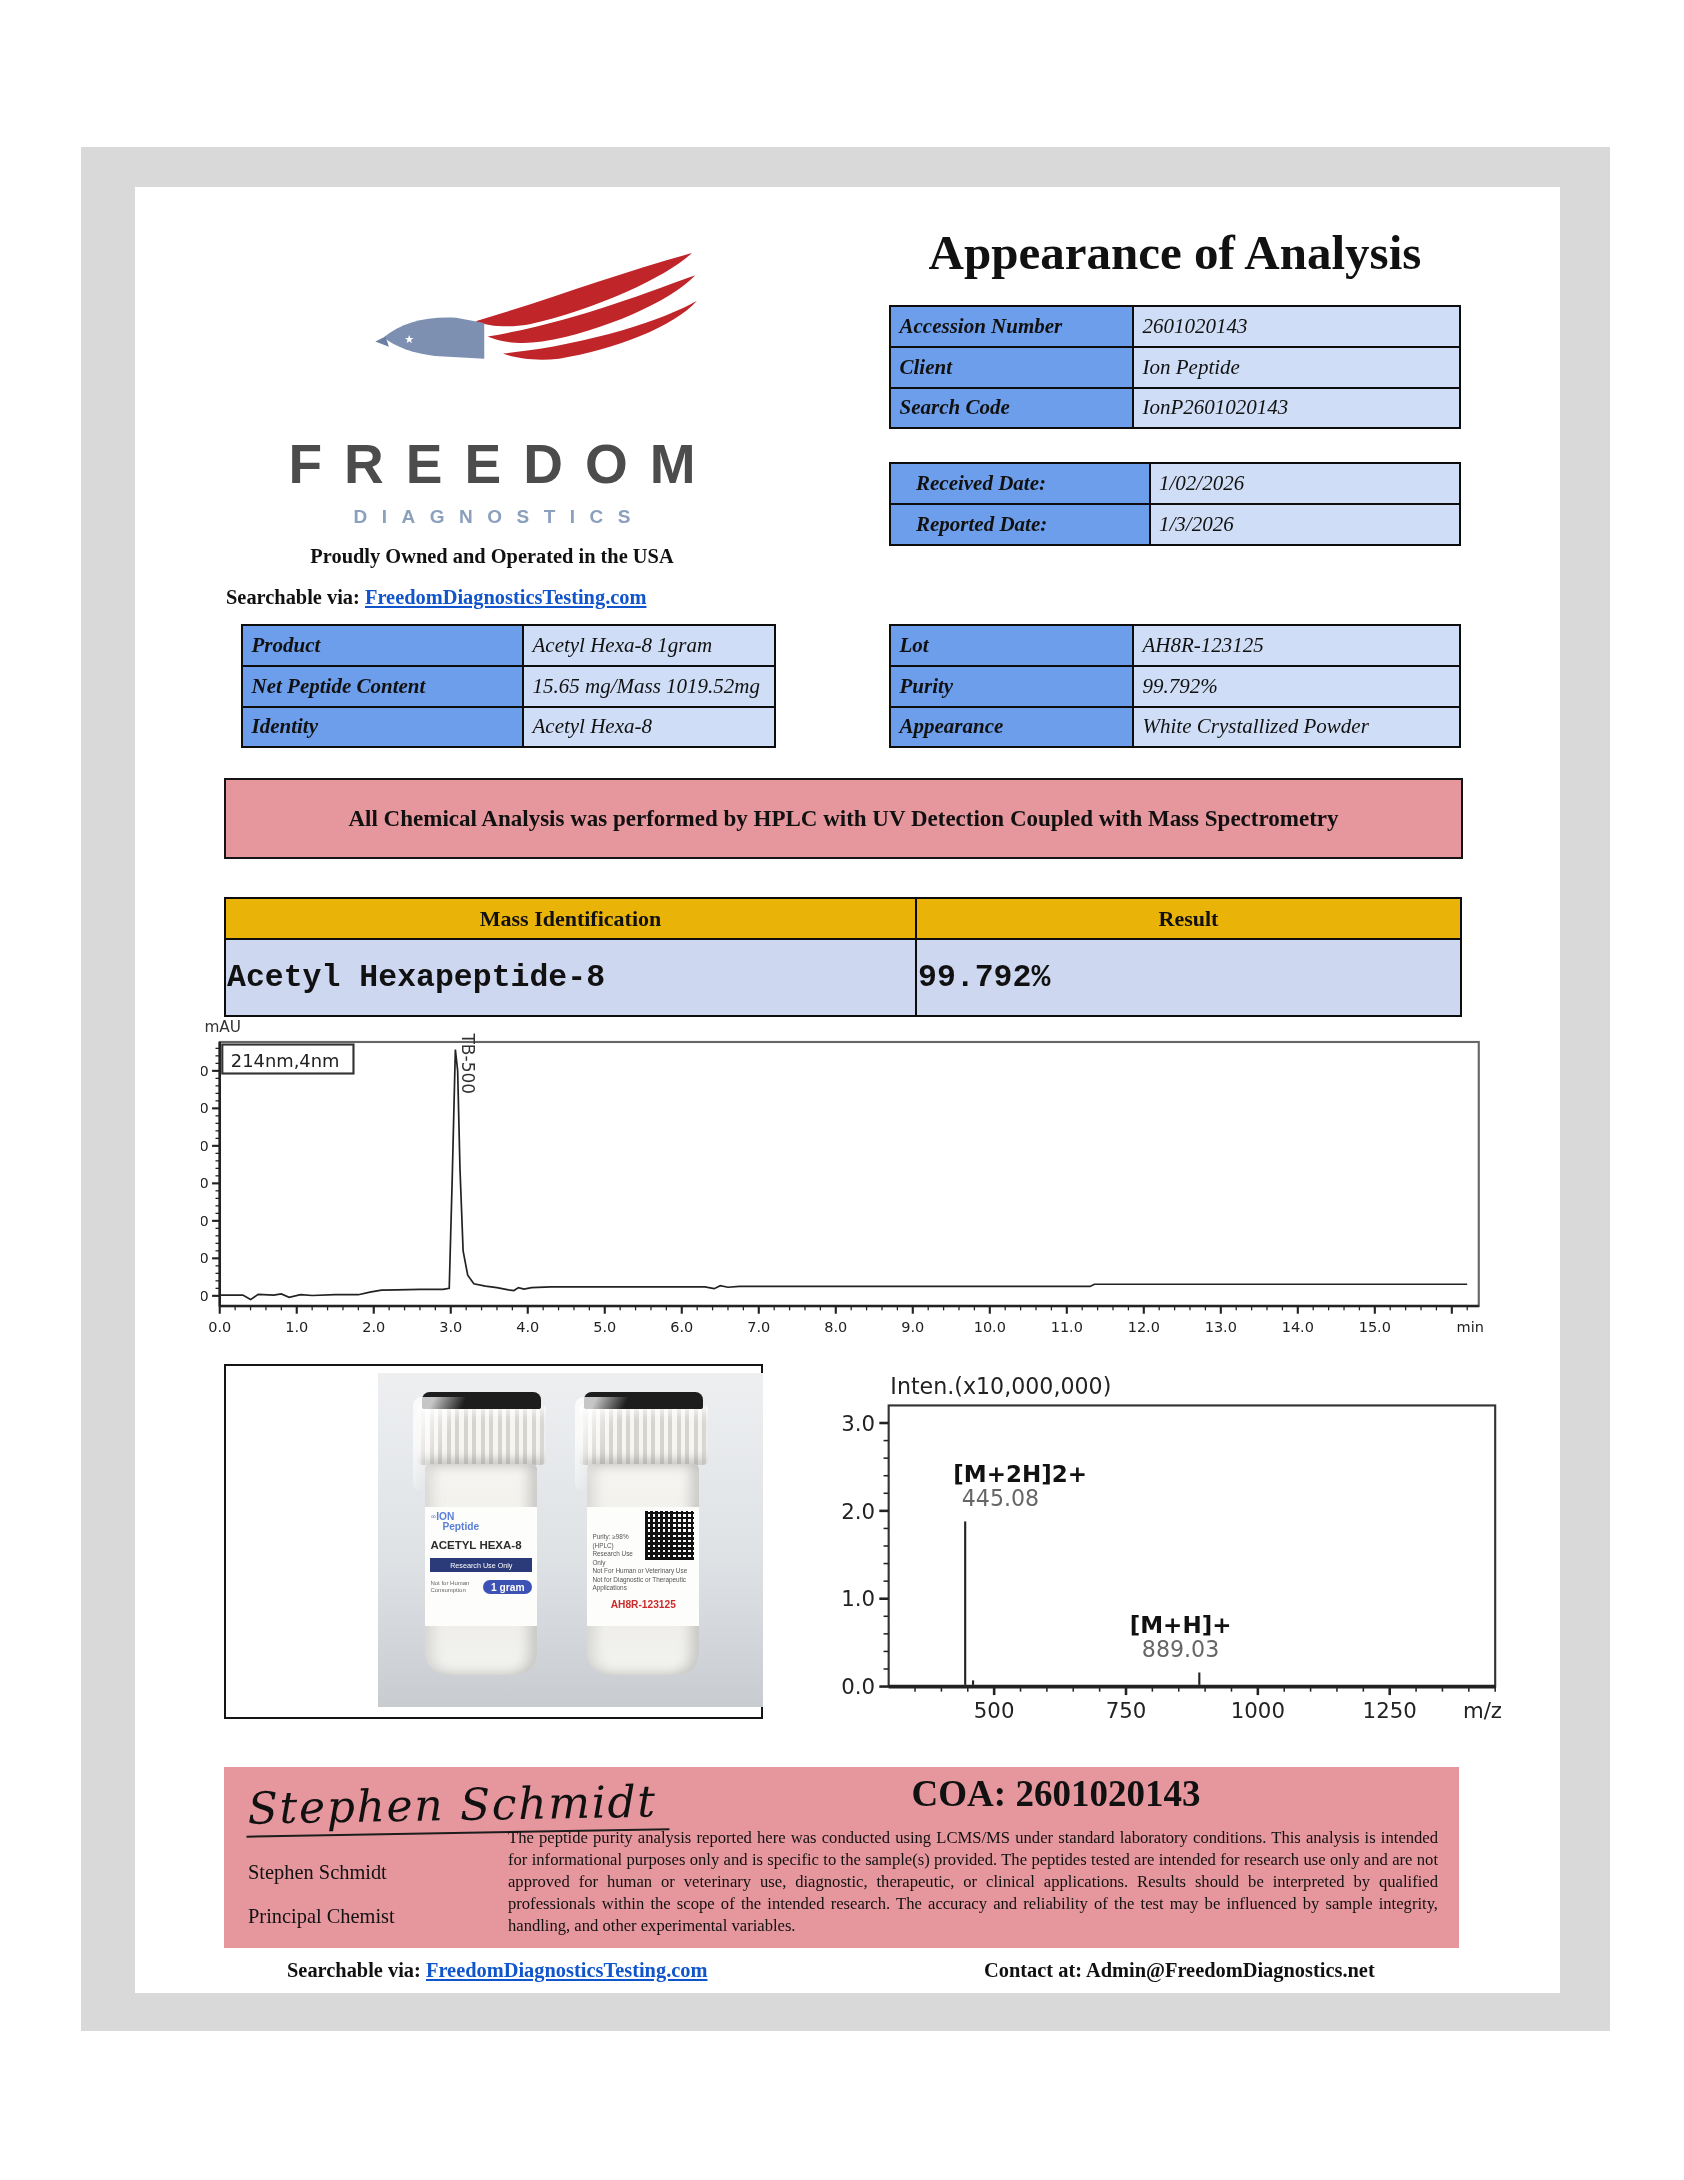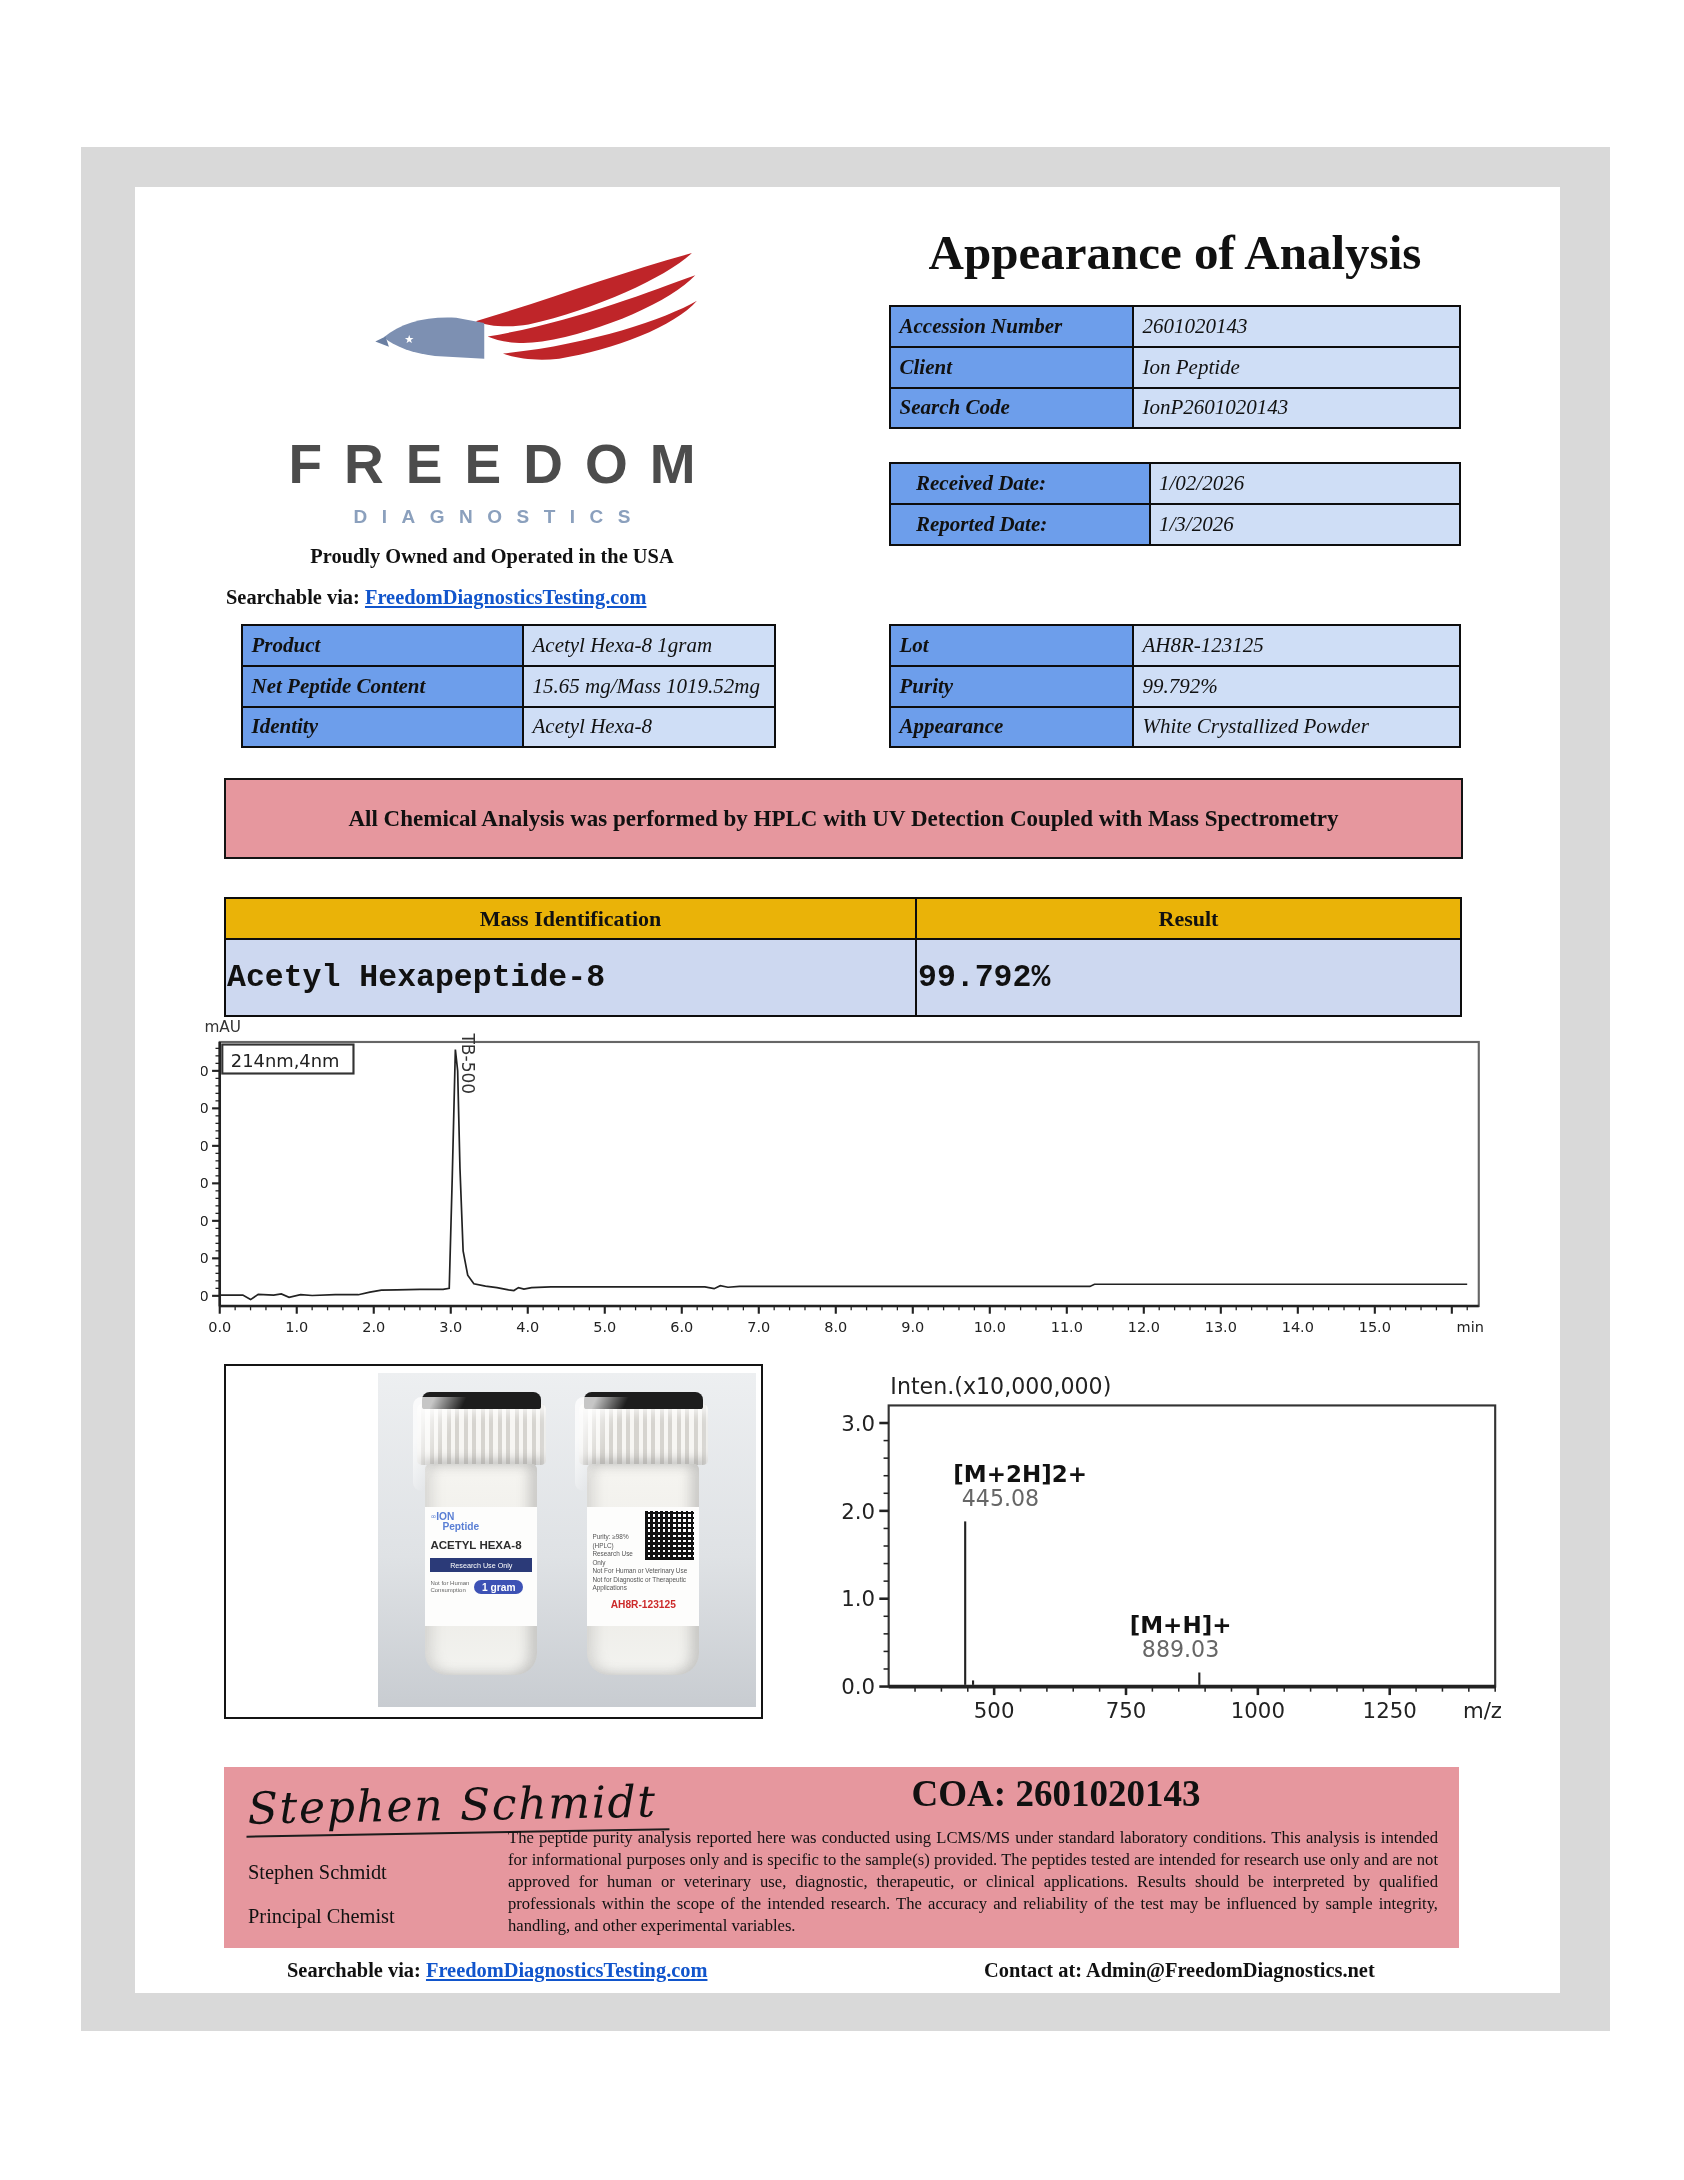--- a/index.html
+++ b/index.html
@@ -48,41 +48,41 @@
     height:73px;font-family:Liberation Mono, monospace;}
   .mass-col1{width:687px;}
 
   
   .chrom-svg{position:absolute;left:66px;top:831px;width:1288px;height:341px;}
   .ms-svg{position:absolute;left:677px;top:1180px;width:690px;height:358px;}
 
   
   .vial-box{position:absolute;left:89px;top:1177px;width:535px;height:351px;border:2.1px solid #141414;background:#fff;}
   .photo{position:absolute;left:152px;top:6.8px;width:378px;height:334px;
-    background:linear-gradient(180deg,#edeff1 0%,#dfe2e5 55%,#c8ccd1 100%);overflow:hidden;}
+    background:linear-gradient(180deg,#edeff1 0%,#dfe2e5 55%,#c8ccd1 100%);overflow:hidden;padding-left:7px;}
   .vial{position:absolute;top:19px;width:143px;height:303px;}
   .vial-left{left:32px;}
   .vial-right{left:194px;}
   .cap-top{position:absolute;left:12px;top:0;width:119px;height:17px;background:#1d1d1d;border-radius:7.7px 7.7px 2.6px 2.6px;}
   .cap-rib{position:absolute;left:6.8px;top:12px;width:129px;height:61px;border-radius:5.1px;
     background:repeating-linear-gradient(90deg,#f7f6f3 0 4.3px,#d6d4cf 4.3px 8.5px);
     box-shadow:inset 0 8.5px 12px rgba(255,255,255,.8), inset 0 -6.8px 8.5px rgba(120,120,120,.35);}
   .wrap-sheen{position:absolute;left:3.4px;top:5.1px;width:136px;height:94px;border-radius:8.5px;
     background:linear-gradient(115deg,rgba(255,255,255,.75) 0 12%,rgba(255,255,255,0) 30%);pointer-events:none;}
   .vbody{position:absolute;left:15.3px;top:72px;width:112px;height:211px;
     background:linear-gradient(180deg,#f6f5f1 0%,#ecebe6 60%,#f3f3f0 100%);
     border-radius:5.1px 5.1px 22px 22px;box-shadow:inset -8.5px 0 12px rgba(130,130,130,.35),inset 8.5px 0 12px rgba(150,150,150,.25);}
   .vlabel{position:absolute;left:0px;top:43px;width:112px;height:119px;background:#fdfdfc;padding:4.3px 5.1px;box-sizing:border-box;}
   .brandrow{font-family:"Liberation Sans",sans-serif;color:#5a7fd4;font-weight:bold;font-size:10.2px;line-height:10.2px;}
   .brandrow .dots{letter-spacing:-1.7px;font-size:11px;}
   .pname{font-family:"Liberation Sans",sans-serif;font-weight:bold;font-size:11.5px;color:#2d2d2d;
     margin-top:6.8px;white-space:nowrap;overflow:hidden;}
   .navyband{margin-top:6.8px;background:#2b3a78;color:#fff;font-family:"Liberation Sans",sans-serif;
     font-size:7.2px;text-align:center;padding:2.6px 0;}
-  .noterow{margin-top:7.7px;display:flex;align-items:center;justify-content:flex-start;}
+  .noterow{margin-top:7.7px;display:flex;align-items:center;justify-content:space-between;}
   .tinynote{font-family:"Liberation Sans",sans-serif;font-size:6px;color:#666;width:44px;line-height:6.8px;}
   .pill{background:#3d52b5;color:#fff;font-family:"Liberation Sans",sans-serif;font-weight:bold;
     font-size:10.2px;border-radius:9.4px;padding:1.7px 7.7px;}
   .qr{float:right;width:49px;height:49px;margin:0 0 2.6px 3.4px;background:
     repeating-linear-gradient(0deg,#111 0 2.6px,transparent 2.6px 5.1px),
     repeating-linear-gradient(90deg,#111 0 2.6px,#fff 2.6px 5.1px);}
   .rlines{font-family:"Liberation Sans",sans-serif;font-size:6.4px;color:#555;line-height:8.5px;margin-top:22px;}
   .lotred{font-family:"Liberation Sans",sans-serif;font-weight:bold;font-size:10.2px;color:#cc2a2a;
     text-align:center;margin-top:6.8px;clear:both;}
 

